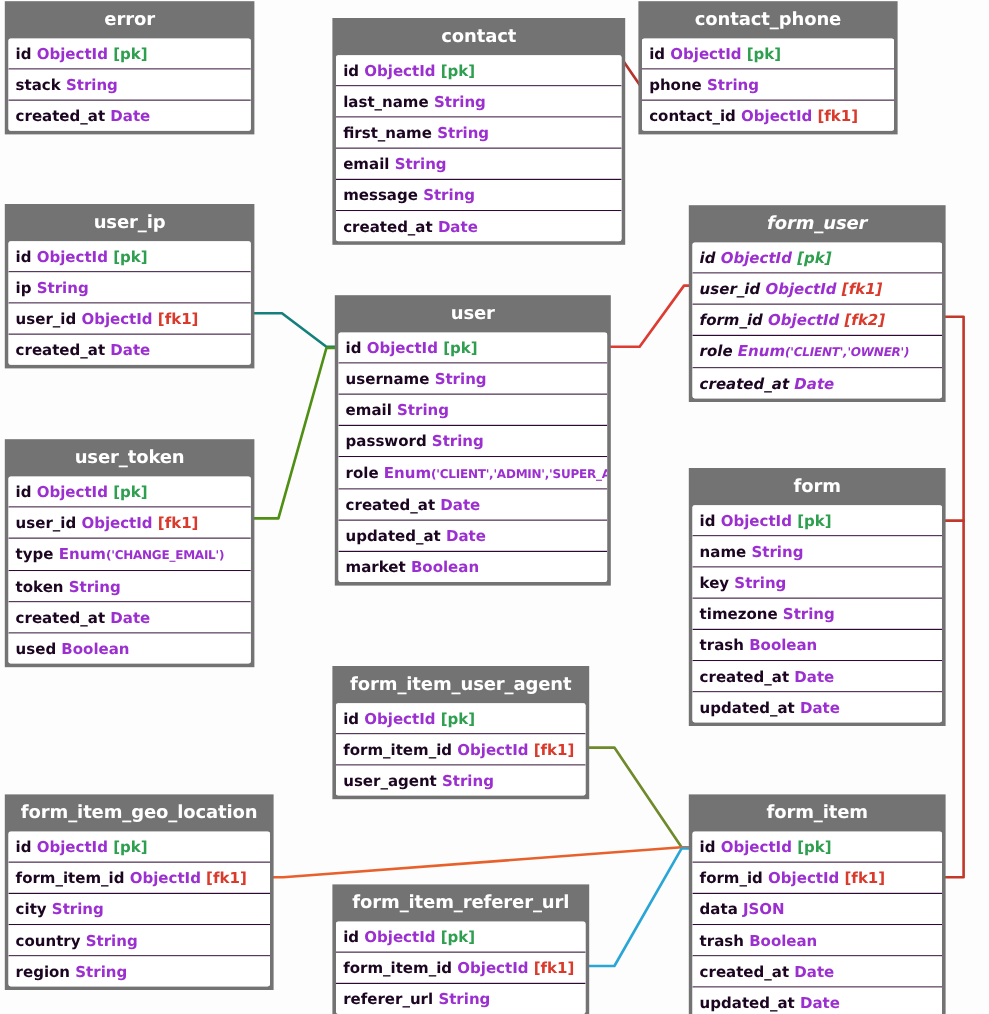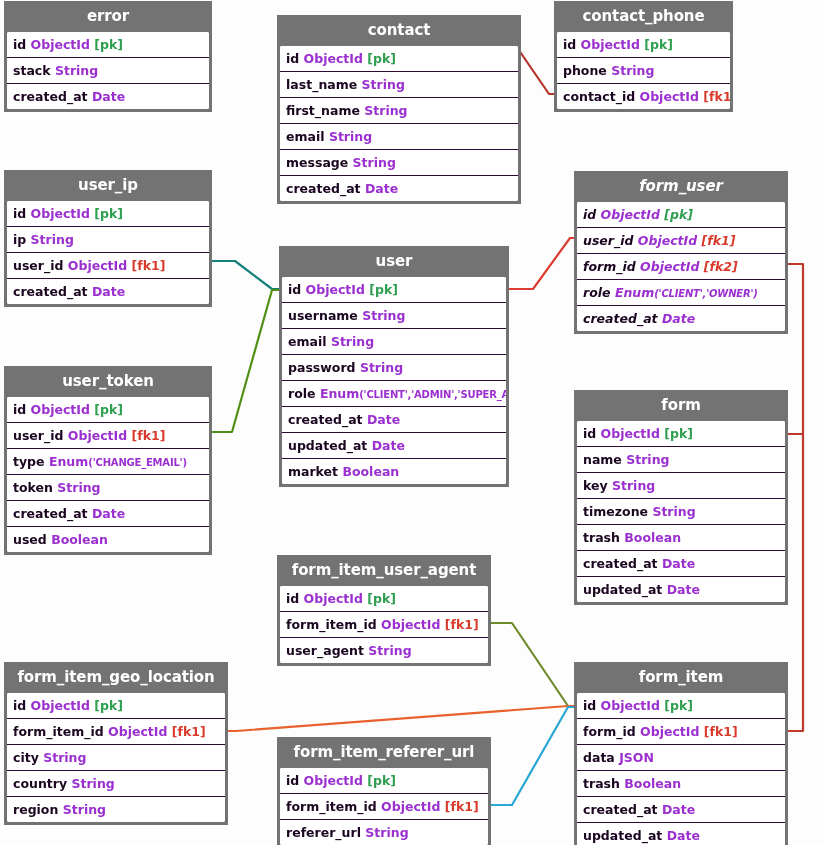--- a/index.html
+++ b/index.html
@@ -122,21 +122,21 @@
         <div class="table-header">contact</div>
         <div class="table-body">
           <div class="field-row"><span class="fname">id</span> <span class="ftype">ObjectId</span> <span class="fkey-pk">[pk]</span></div>
           <div class="field-row"><span class="fname">last_name</span> <span class="ftype">String</span></div>
           <div class="field-row"><span class="fname">first_name</span> <span class="ftype">String</span></div>
           <div class="field-row"><span class="fname">email</span> <span class="ftype">String</span></div>
           <div class="field-row"><span class="fname">message</span> <span class="ftype">String</span></div>
           <div class="field-row"><span class="fname">created_at</span> <span class="ftype">Date</span></div>
         </div>
       </div>
-      <div class="table-node" style="left: 554px; top: 1px; width: 179px;">
+      <div class="table-node" style="left: 532px; top: 1px; width: 216px;">
         <div class="table-header">contact_phone</div>
         <div class="table-body">
           <div class="field-row"><span class="fname">id</span> <span class="ftype">ObjectId</span> <span class="fkey-pk">[pk]</span></div>
           <div class="field-row"><span class="fname">phone</span> <span class="ftype">String</span></div>
           <div class="field-row"><span class="fname">contact_id</span> <span class="ftype">ObjectId</span> <span class="fkey-fk">[fk1]</span></div>
         </div>
       </div>
       <div class="table-node" style="left: 4px; top: 170px; width: 208px;">
         <div class="table-header">user_ip</div>
         <div class="table-body">

